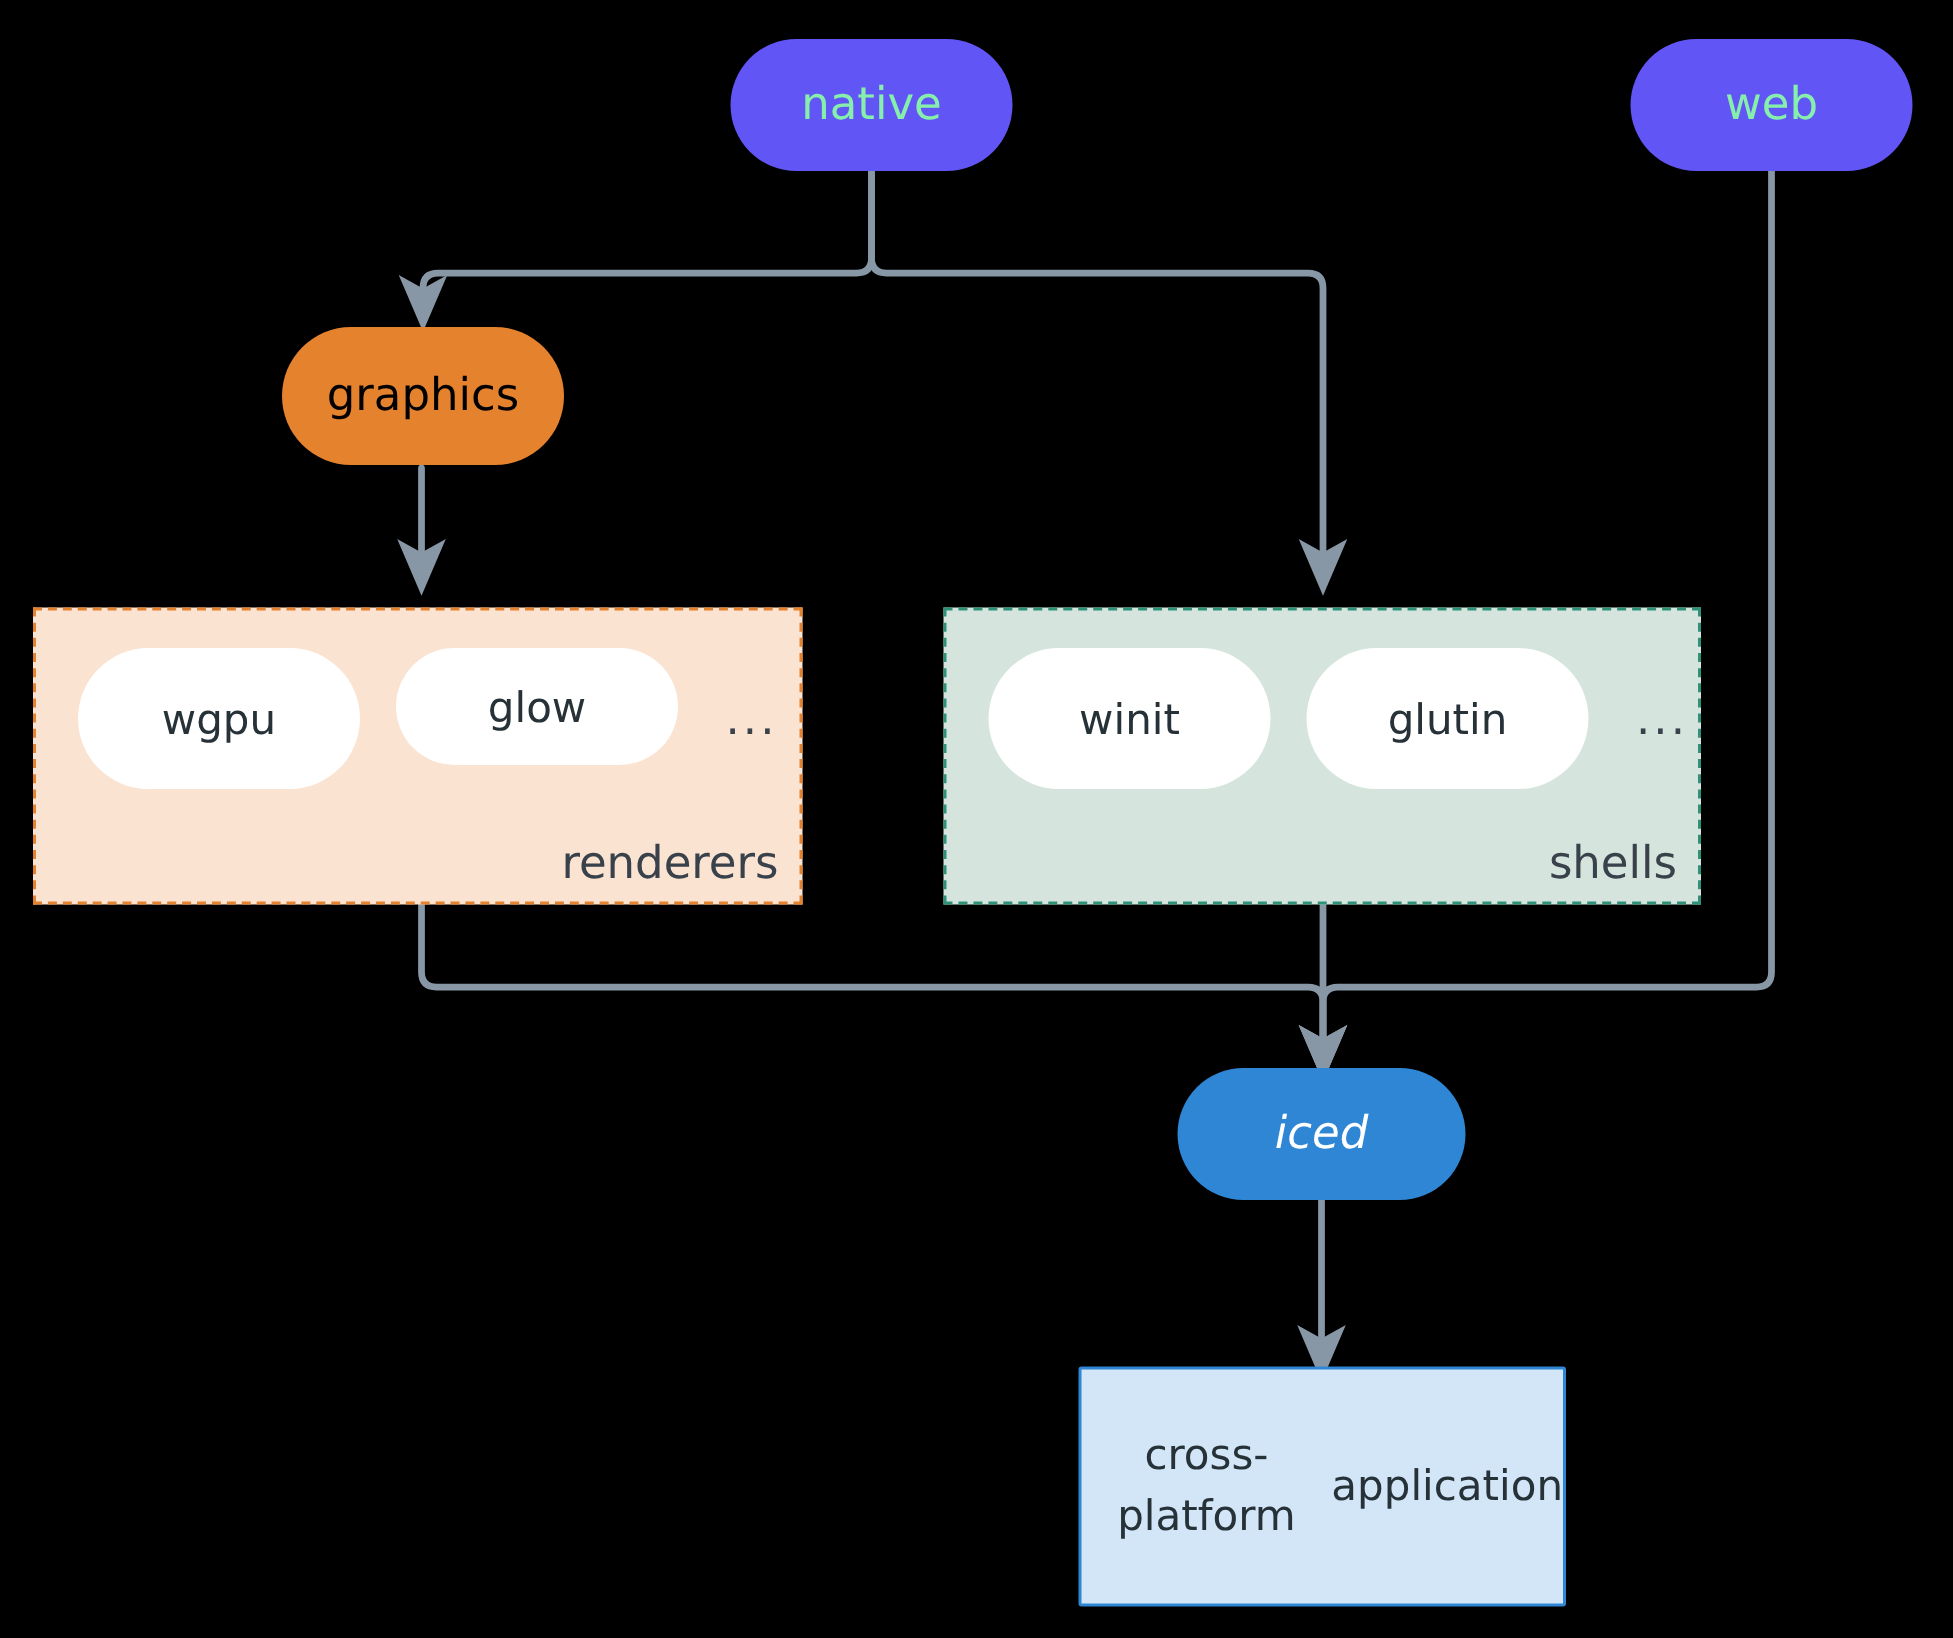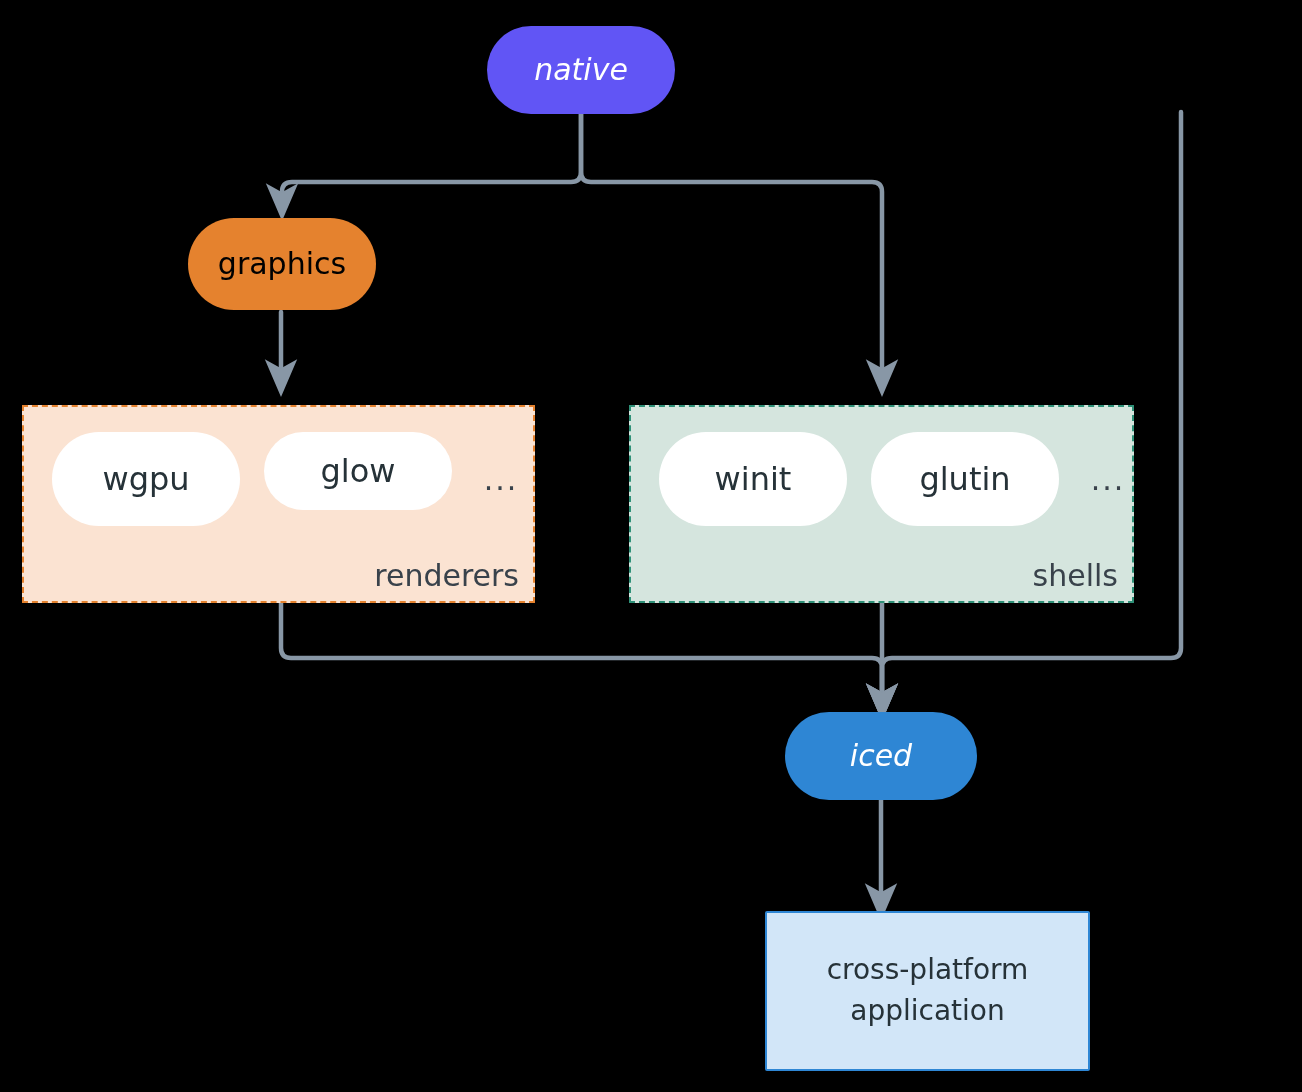--- a/index.html
+++ b/index.html
@@ -37,43 +37,40 @@
     box-sizing: border-box;
     text-align: center;
     line-height: 1.15;
   }
   .pill {
     border-radius: 999px;
   }
   .node-native,
   .node-web {
     background: #6155F5;
-    color: #ffffff;
+    color: #86efac;
     font-size: 30px;
-    font-style: italic;
   }
   .node-graphics {
     background: #E5822E;
     color: #000000;
     font-size: 30px;
   }
   .node-iced {
     background: #2E86D4;
     color: #FFFFFF;
     font-size: 30px;
   }
   .node-app {
     background: #D2E6F8;
     border: 2px solid #2E86D4;
     color: #263238;
     font-size: 28px;
     border-radius: 2px;
-    flex-direction: column;
     line-height: 1.45;
-    margin-left: 46px;
   }
 
   
   .group {
     position: absolute;
     box-sizing: border-box;
   }
   .group-renderers {
     background: #FBE3D2;
     border: 2px dashed #E5822E;
@@ -93,21 +90,21 @@
 
   
   .leaf {
     position: absolute;
     display: flex;
     align-items: center;
     justify-content: center;
     background: #FFFFFF;
     border-radius: 999px;
     color: #263238;
-    font-size: 32px;
+    font-size: 28px;
     box-sizing: border-box;
   }
   .ellipsis {
     position: absolute;
     display: flex;
     align-items: center;
     justify-content: center;
     color: #39424B;
     font-size: 30px;
     letter-spacing: 2px;
@@ -137,20 +134,23 @@
 
     <path d="M 1181,112 L 1181,648 Q 1181,658 1171,658 L 892,658 Q 882,658 882,668 L 882,704" fill="none" stroke="#8897A6" stroke-width="4.5" stroke-linecap="round" marker-end="url(#arrow)"></path>
 
     <path d="M 881,800 L 881,904" fill="none" stroke="#8897A6" stroke-width="4.5" stroke-linecap="round" marker-end="url(#arrow)"></path>
   </svg>
 
   <div class="node pill node-native" style="left:487px; top:26px; width:188px; height:88px;">
     <span>native</span>
   </div>
 
+  <div class="node pill node-web" style="left:1087px; top:26px; width:188px; height:88px;">
+    <span>web</span>
+  </div>
 
   <div class="node pill node-graphics" style="left:188px; top:218px; width:188px; height:92px;">
     <span>graphics</span>
   </div>
 
   <div class="group group-renderers" style="left:22px; top:405px; width:513px; height:198px;">
     <div class="leaf" style="left:28px; top:25px; width:188px; height:94px;">
       <span>wgpu</span>
     </div>
     <div class="leaf" style="left:240px; top:25px; width:188px; height:78px;">

